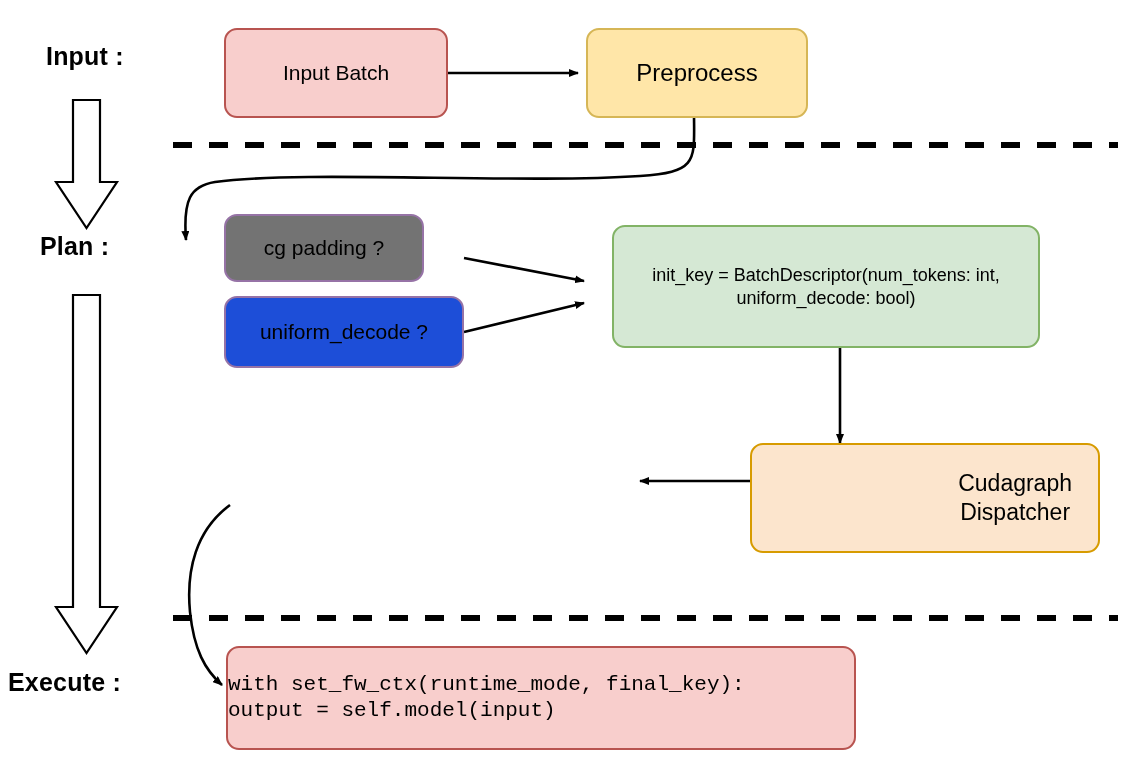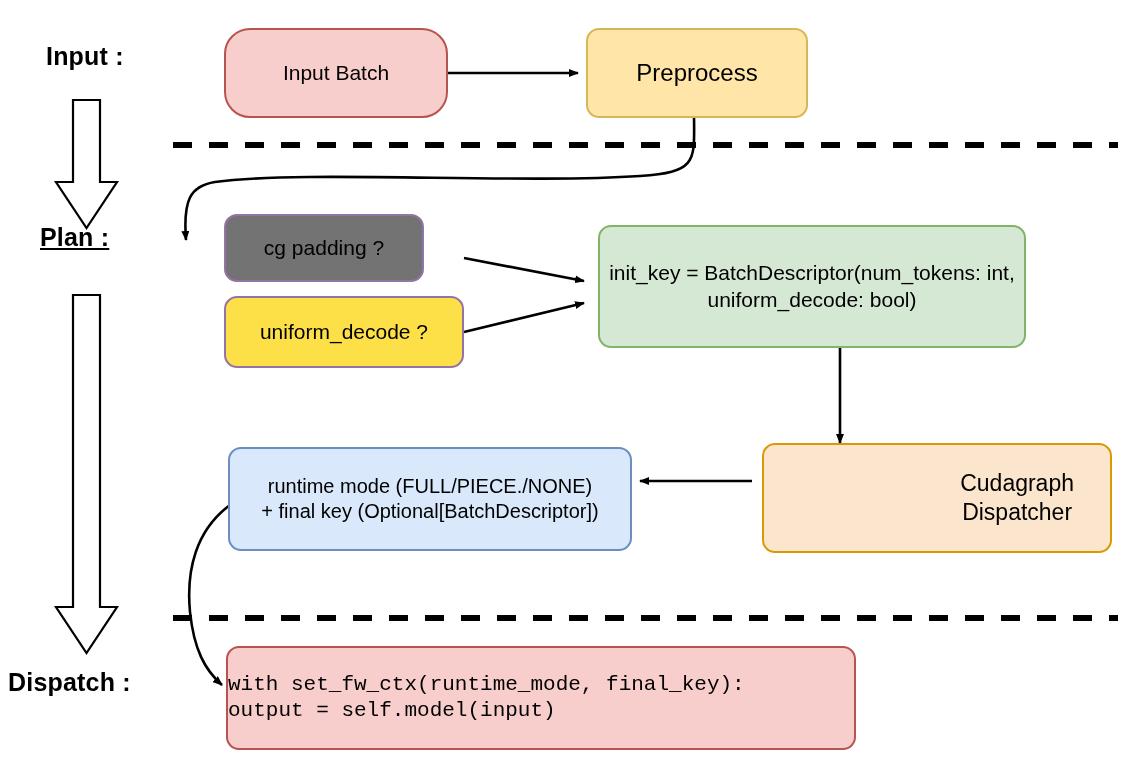--- a/index.html
+++ b/index.html
@@ -82,46 +82,43 @@
     <path d="M 464 332 L 584 303" fill="none" stroke="#000000" stroke-width="2.6" marker-end="url(#arrowhead)"></path>
 
     <path d="M 840 348 L 840 443" fill="none" stroke="#000000" stroke-width="2.6" marker-end="url(#arrowhead)"></path>
 
     <path d="M 752 481 L 640 481" fill="none" stroke="#000000" stroke-width="2.6" marker-end="url(#arrowhead)"></path>
 
     <path d="M 230 505 C 196 530 186 570 190 612 C 194 650 205 670 222 685" fill="none" stroke="#000000" stroke-width="2.6" marker-end="url(#arrowhead)"></path>
   </svg>
 
   <div class="stage-label" style="left:26px; top:42px;margin-left:20px;">Input :</div>
-  <div class="stage-label" style="left:40px; top:223px;text-decoration:underline;">Plan :</div>
-  <div class="stage-label" style="left:8px; top:668px;">Dispatch :</div>
+  <div class="stage-label" style="left:40px; top:232px;">Plan :</div>
+  <div class="stage-label" style="left:8px; top:668px;">Execute :</div>
 
   <div class="node" style="left:224px; top:28px; width:224px; height:90px;
-              background:#f8cecc; border-color:#b85450; font-size:21px;border-radius:26px;">Input Batch</div>
+              background:#f8cecc; border-color:#b85450; font-size:21px;">Input Batch</div>
 
   <div class="node" style="left:586px; top:28px; width:222px; height:90px;
               background:#ffe6a8; border-color:#d6b656; font-size:24px;">Preprocess</div>
 
   <div class="node" style="left:224px; top:214px; width:200px; height:68px;
               background:#737373; border-color:#9673a6; font-size:21px;">cg padding ?</div>
 
   <div class="node" style="left:224px; top:296px; width:240px; height:72px;
-              background:#fde047; border-color:#9673a6; font-size:21px;">uniform_decode ?</div>
+              background:#1d4ed8; border-color:#9673a6; font-size:21px;">uniform_decode ?</div>
 
-  <div class="node" style="left:598px; top:225px; width:428px; height:123px;
-              background:#d5e8d4; border-color:#82b366; font-size:21px;">init_key = BatchDescriptor(num_tokens: int,
+  <div class="node" style="left:612px; top:225px; width:428px; height:123px;
+              background:#d5e8d4; border-color:#82b366; font-size:18px;">init_key = BatchDescriptor(num_tokens: int,
 uniform_decode: bool)</div>
 
   <div class="node" style="left:750px; top:443px; width:350px; height:110px;
               background:#fce5cd; border-color:#d79b00; font-size:23px;
-              justify-content:flex-end; padding-right:36px;margin-left:12px;">Cudagraph
+              justify-content:flex-end; padding-right:26px;">Cudagraph
 Dispatcher</div>
 
 
-  <div class="node" style="left:228px; top:447px; width:404px; height:104px;
-              background:#dae8fc; border-color:#6c8ebf; font-size:20px;">runtime mode (FULL/PIECE./NONE)
-+ final key (Optional[BatchDescriptor])</div>
 
   <div class="node code-node" style="left:226px; top:646px; width:630px; height:104px;
               background:#f8cecc; border-color:#b85450;">with set_fw_ctx(runtime_mode, final_key):
     output = self.model(input)</div>
 
 </div>
 
 </body></html>

